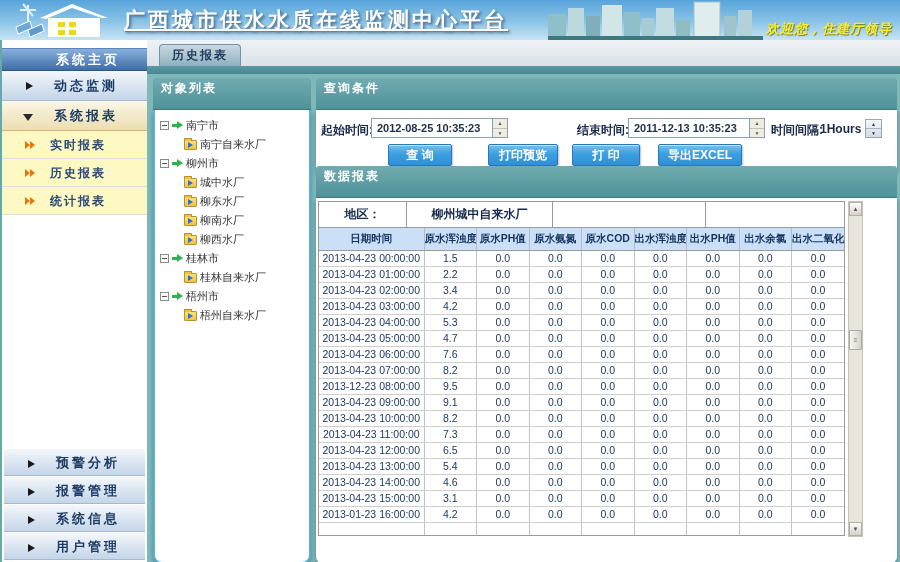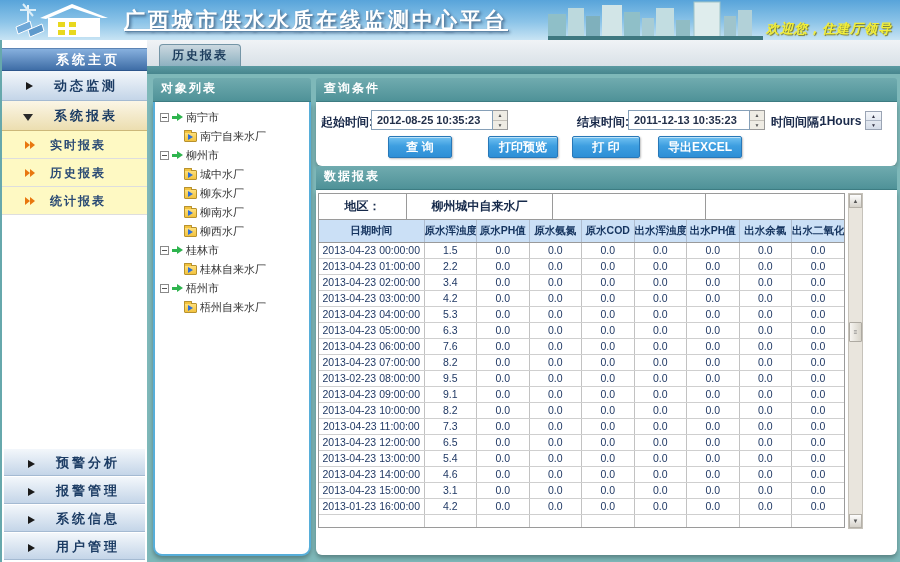--- a/index.html
+++ b/index.html
@@ -46,21 +46,21 @@
   
   #main { position:absolute; left:147px; top:40px; width:753px; height:522px; }
   #tabbar { position:relative; height:26px; background:linear-gradient(#F0F3F6,#D9E1E7); }
   .tab { position:absolute; left:12px; top:4px; width:82px; height:22px;
     background:linear-gradient(#CBD8E0,#8DB1C0); border:1px solid #7495A6; border-bottom:none;
     border-radius:4px 4px 0 0; text-align:center; line-height:20px; font-size:12px; font-weight:bold;
     color:#1C3C5C; letter-spacing:2px; cursor:pointer; }
   #tabstrip { height:8px; background:linear-gradient(#5B9AA2,#47868E); }
   #content { position:absolute; left:0; top:34px; width:753px; height:488px; background:#7EB8B9; }
 
-  .panel-header { height:24px; background:linear-gradient(#70ABAF,#4F9298);
+  .panel-header { height:32px; background:linear-gradient(#70ABAF,#4F9298);
     border-radius:3px 3px 0 0; color:#fff; font-size:12px; font-weight:bold; line-height:20px;
     padding-left:8px; letter-spacing:2px; border-bottom:1px solid #3E7E84; white-space:nowrap; }
   .panel-body { background:#fff; box-shadow:0 3px 4px rgba(0,0,0,.28); }
 
   
   #object-panel { position:absolute; left:6px; top:4px; width:158px; height:474px; }
   #object-panel .panel-body { height:454px; border:2px solid #57AED9; border-top:none;
     border-radius:0 0 9px 9px; padding:6px 2px; overflow:hidden; }
   .trow { display:flex; align-items:center; height:19px; font-size:11px; color:#333; white-space:nowrap; cursor:pointer; }
   .trow.city { padding-left:3px; }
@@ -380,21 +380,21 @@
                   <td>0.0</td>
                   <td>0.0</td>
                   <td>0.0</td>
                   <td>0.0</td>
                   <td>0.0</td>
                   <td>0.0</td>
                   <td>0.0</td>
                 </tr>
                 <tr>
                   <td>2013-04-23 05:00:00</td>
-                  <td>6.3</td>
+                  <td>4.7</td>
                   <td>0.0</td>
                   <td>0.0</td>
                   <td>0.0</td>
                   <td>0.0</td>
                   <td>0.0</td>
                   <td>0.0</td>
                   <td>0.0</td>
                 </tr>
                 <tr>
                   <td>2013-04-23 06:00:00</td>
@@ -412,21 +412,21 @@
                   <td>8.2</td>
                   <td>0.0</td>
                   <td>0.0</td>
                   <td>0.0</td>
                   <td>0.0</td>
                   <td>0.0</td>
                   <td>0.0</td>
                   <td>0.0</td>
                 </tr>
                 <tr>
-                  <td>2013-02-23 08:00:00</td>
+                  <td>2013-12-23 08:00:00</td>
                   <td>9.5</td>
                   <td>0.0</td>
                   <td>0.0</td>
                   <td>0.0</td>
                   <td>0.0</td>
                   <td>0.0</td>
                   <td>0.0</td>
                   <td>0.0</td>
                 </tr>
                 <tr>

